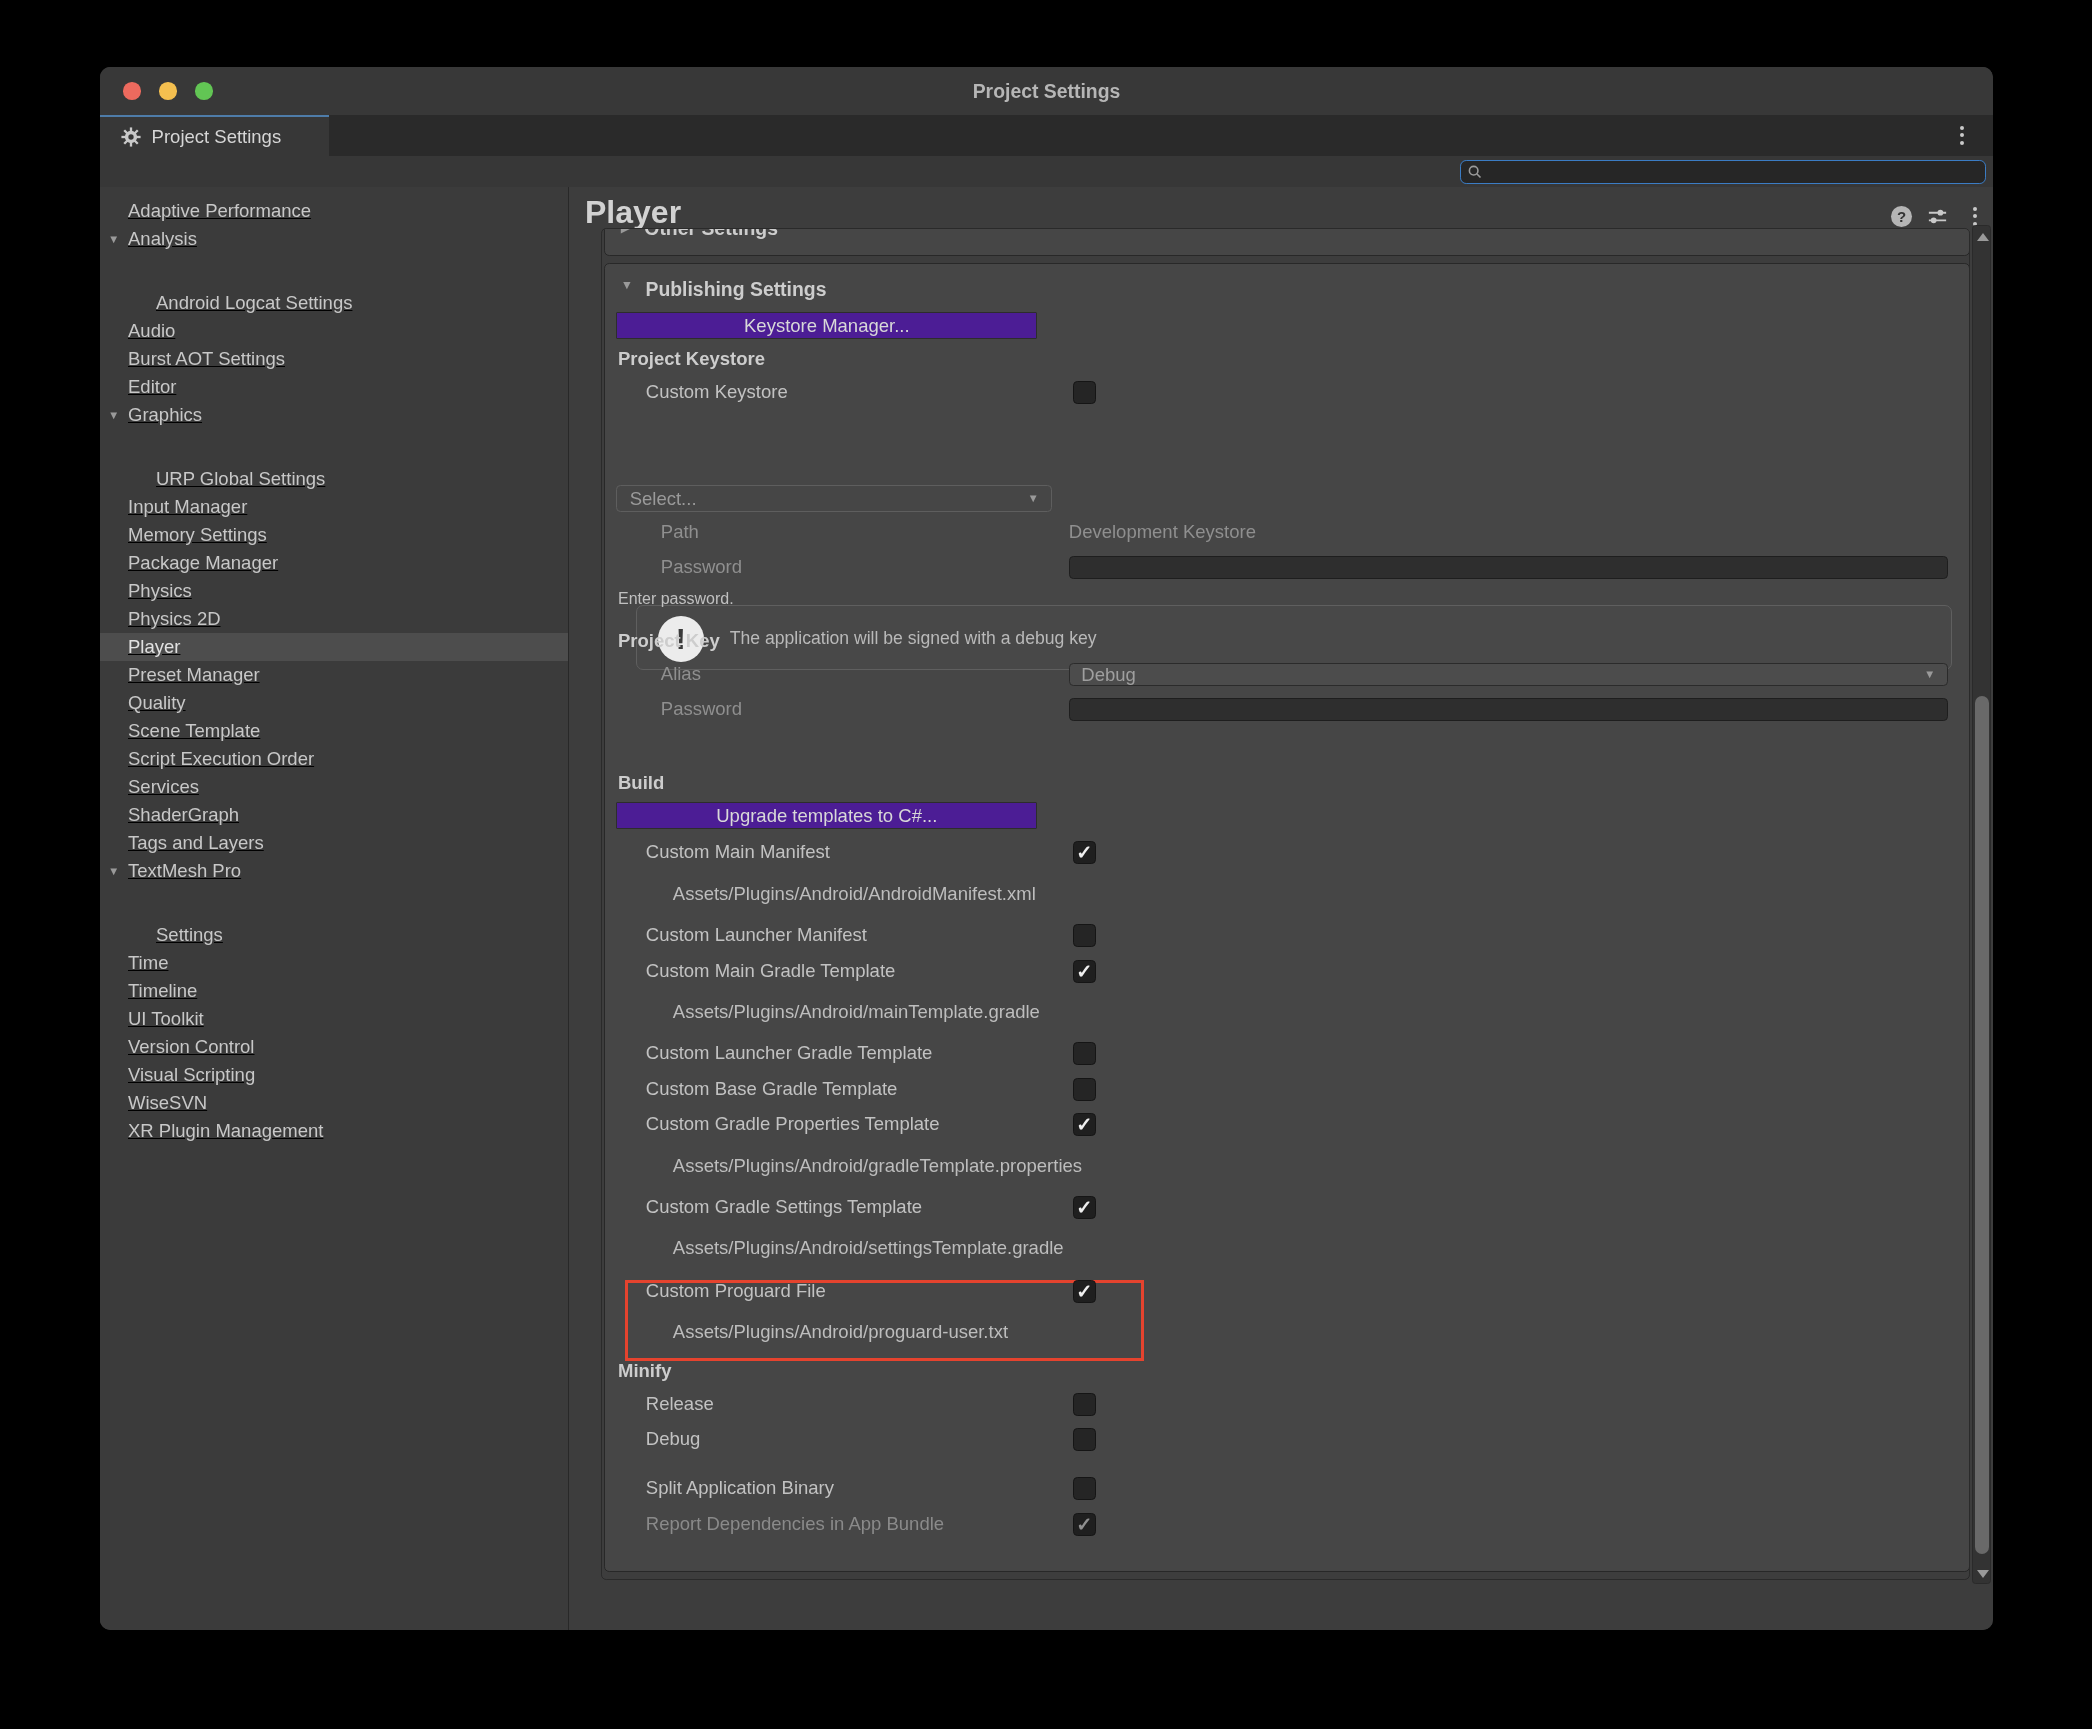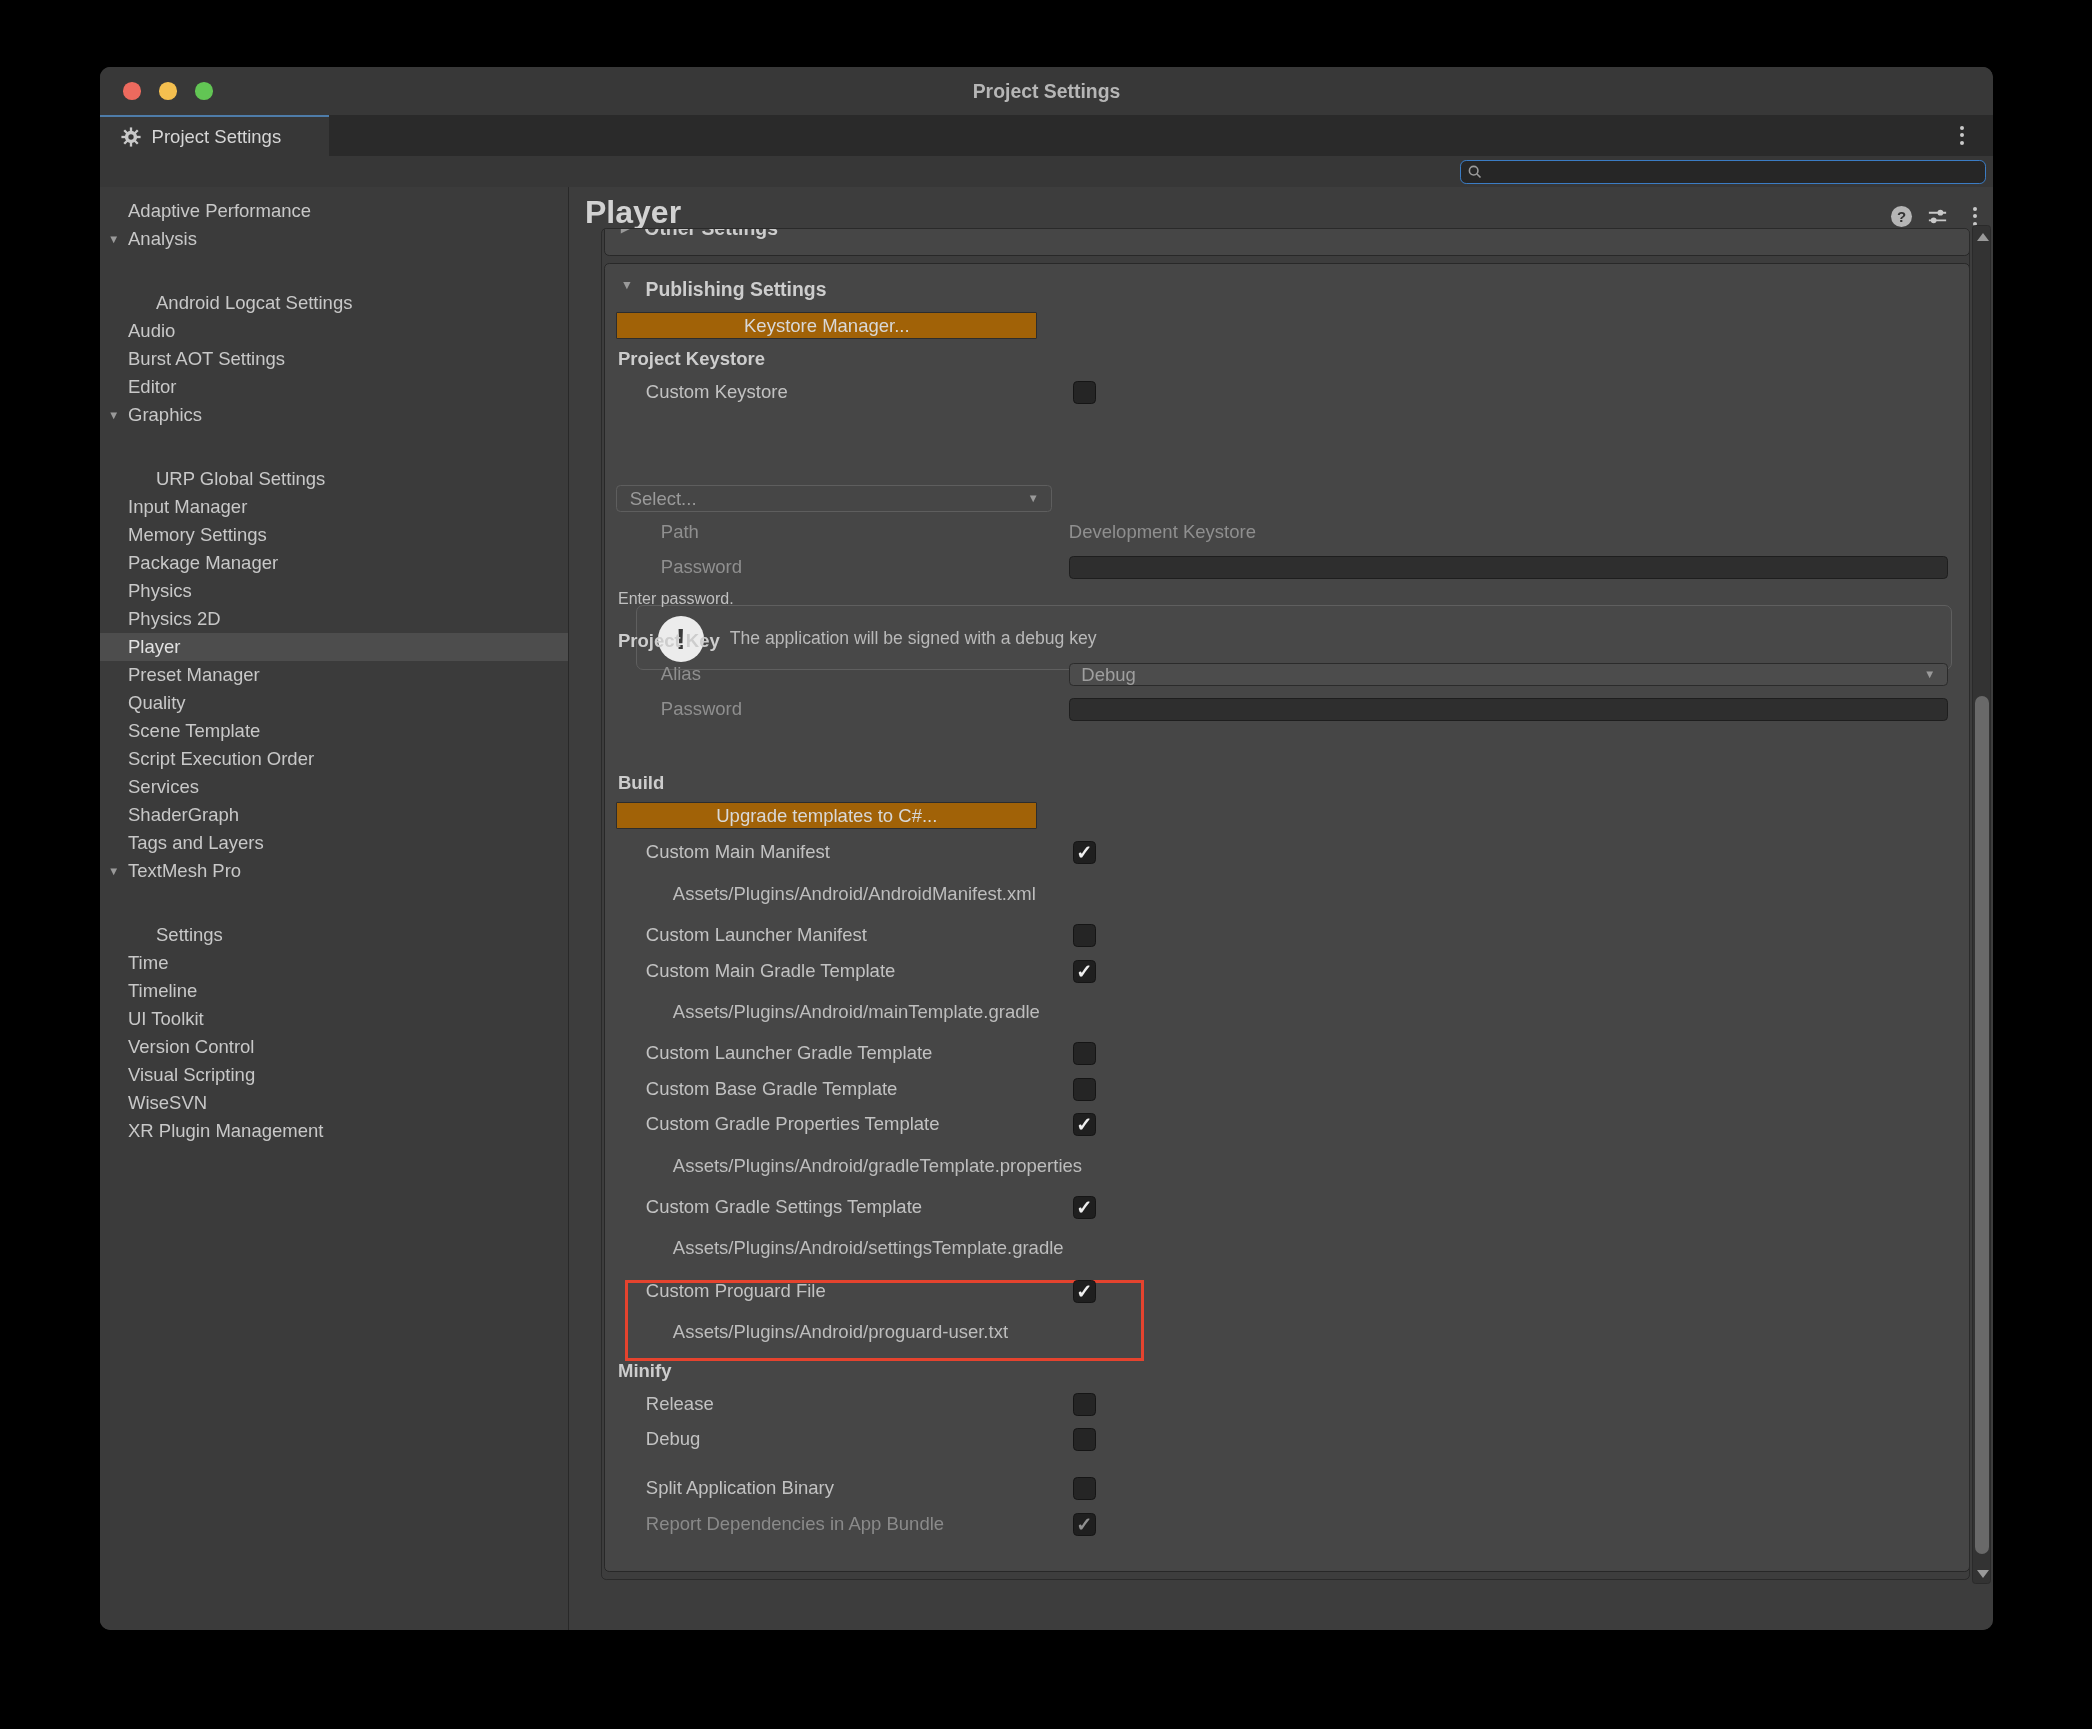--- a/index.html
+++ b/index.html
@@ -31,21 +31,21 @@
 
   
   .toolbar { position:relative; height:31px; background:#373737; }
   .searchbox { position:absolute; left:1360px; top:3.5px; width:526px; height:24px;
                background:#262626; border:1.8px solid #3b7cc4; border-radius:6.2px; display:flex; align-items:center; }
   .searchbox svg { margin-left:6.2px; }
   .searchbox input { flex:1; background:transparent; border:none; outline:none; color:#d8d8d8;
                      font-size:16px; font-family:"Liberation Sans",sans-serif; padding:0 7px 0 3.5px; }
 
   
-  .content { position:relative; display:flex; height:1443px; }
+  .content { position:relative; display:flex; height:1443px;text-decoration:underline; }
 
   .sidebar { width:469px; background:#3b3b3b; border-right:0.9px solid #282828; padding-top:9.7px; }
   .srow { position:relative; height:28px; display:flex; align-items:center; padding-left:28px;
           color:#c8c8c8; font-size:18.5px; cursor:pointer; white-space:nowrap; }
   .srow.ind { padding-left:56px;margin-top:36px; }
   .srow.sel { background:#4d4d4d; color:#e2e2e2; }
   .srow .arr { position:absolute; left:8px; top:50%; transform:translateY(-50%);
                font-size:11.5px; color:#9a9a9a; }
 
   .main { position:relative; flex:1; background:#3d3d3d; }
@@ -66,21 +66,21 @@
   .clippedbox .lblb { font-size:19.4px; font-weight:bold; color:#cdcdcd; }
 
   .groupbox { position:absolute; left:1.8px; top:34px; width:1366px; height:1309px;
               background:#464646; border:0.9px solid #282828; border-radius:5.3px; }
 
   
   .hdr-fold { position:absolute; top:7px; left:16px; height:28px; display:flex; align-items:center; gap:12.4px; }
   .hdr-fold .arr { font-size:12.4px; color:#9a9a9a; }
   .hdr-fold .lblb { font-size:19.4px; font-weight:bold; color:#cdcdcd;margin-top:8px; }
 
-  .ubtn { position:absolute; left:11.5px; width:421px; height:26.5px; background:#a16207;
+  .ubtn { position:absolute; left:11.5px; width:421px; height:26.5px; background:#4c1d95;
           border:0.9px solid #2d2d2d; border-radius:1px; color:#d8d8d8; font-size:18.5px;
           text-align:center; line-height:25px; cursor:pointer; }
 
   .bold-hdr { position:absolute; left:13.2px; height:28px; line-height:28px;
               font-size:18.5px; font-weight:bold; color:#cdcdcd; }
 
   .prow { position:absolute; left:0; right:0; height:28px; }
   .prow .lbl { position:absolute; left:41px; line-height:28px; font-size:18.5px; color:#c2c2c2; white-space:nowrap; }
   .prow .lbl.dim { color:#8a8a8a; }
   .cb { position:absolute; left:468px; top:2.6px; width:23px; height:23px; background:#252525;

